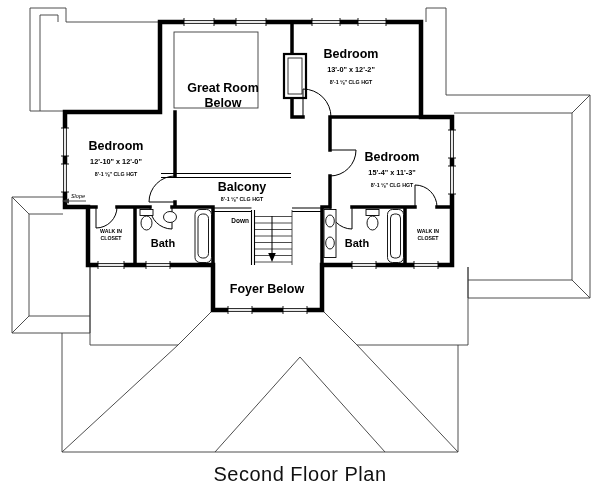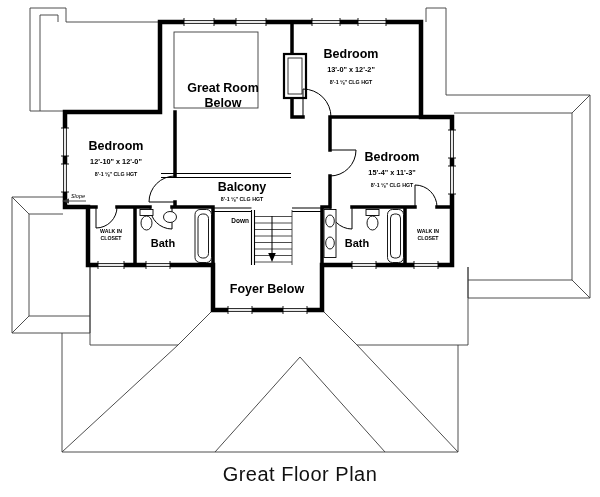--- a/index.html
+++ b/index.html
@@ -171,14 +171,14 @@
 
       <text class="closet" x="111" y="233">WALK IN</text>
       <text class="closet" x="111" y="240">CLOSET</text>
       <text class="closet" x="428" y="233">WALK IN</text>
       <text class="closet" x="428" y="240">CLOSET</text>
 
       <text class="room" x="267" y="293">Foyer Below</text>
     </g>
   </svg>
 
-  <div id="plan-title">Great Floor Plan</div>
+  <div id="plan-title">Second Floor Plan</div>
 </div>
 
 </body></html>

